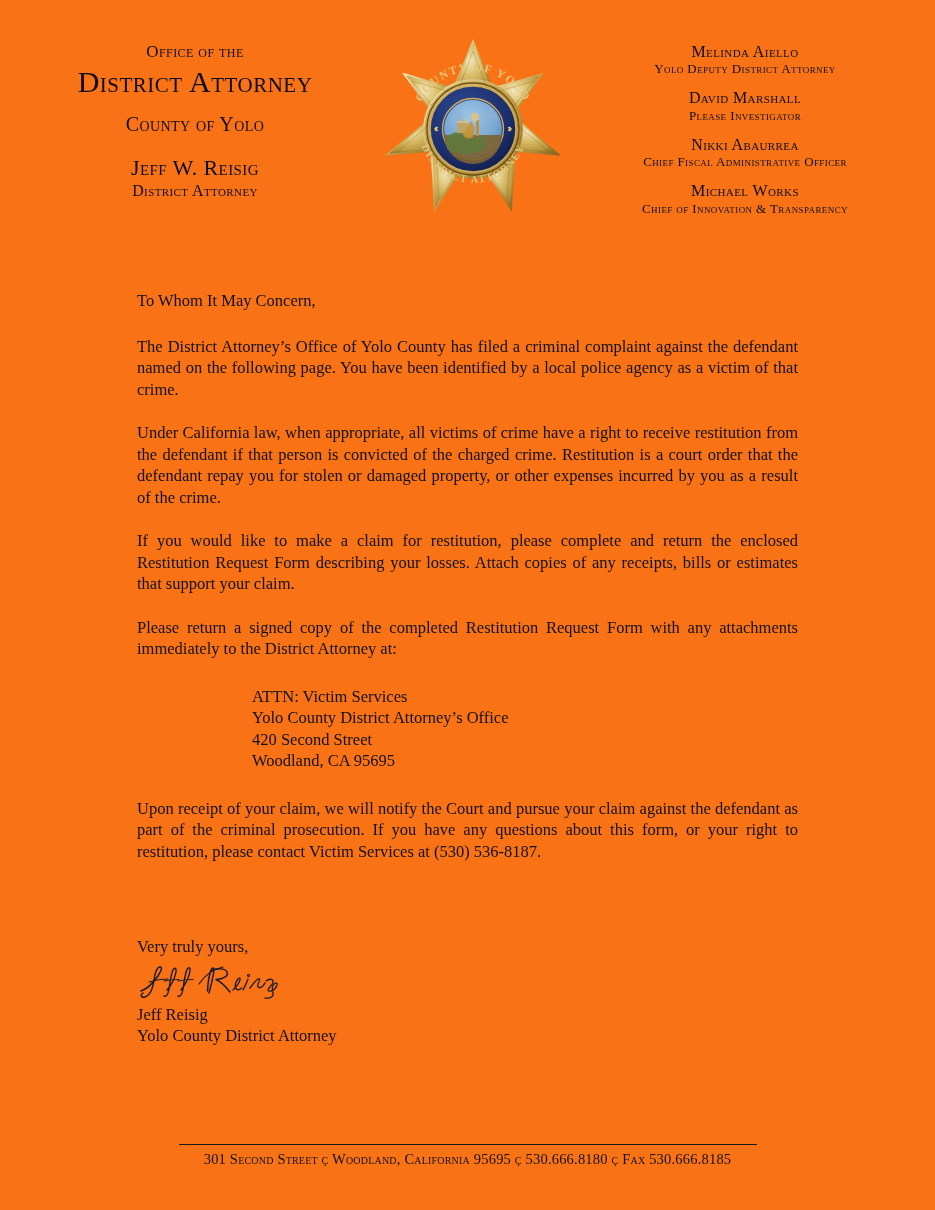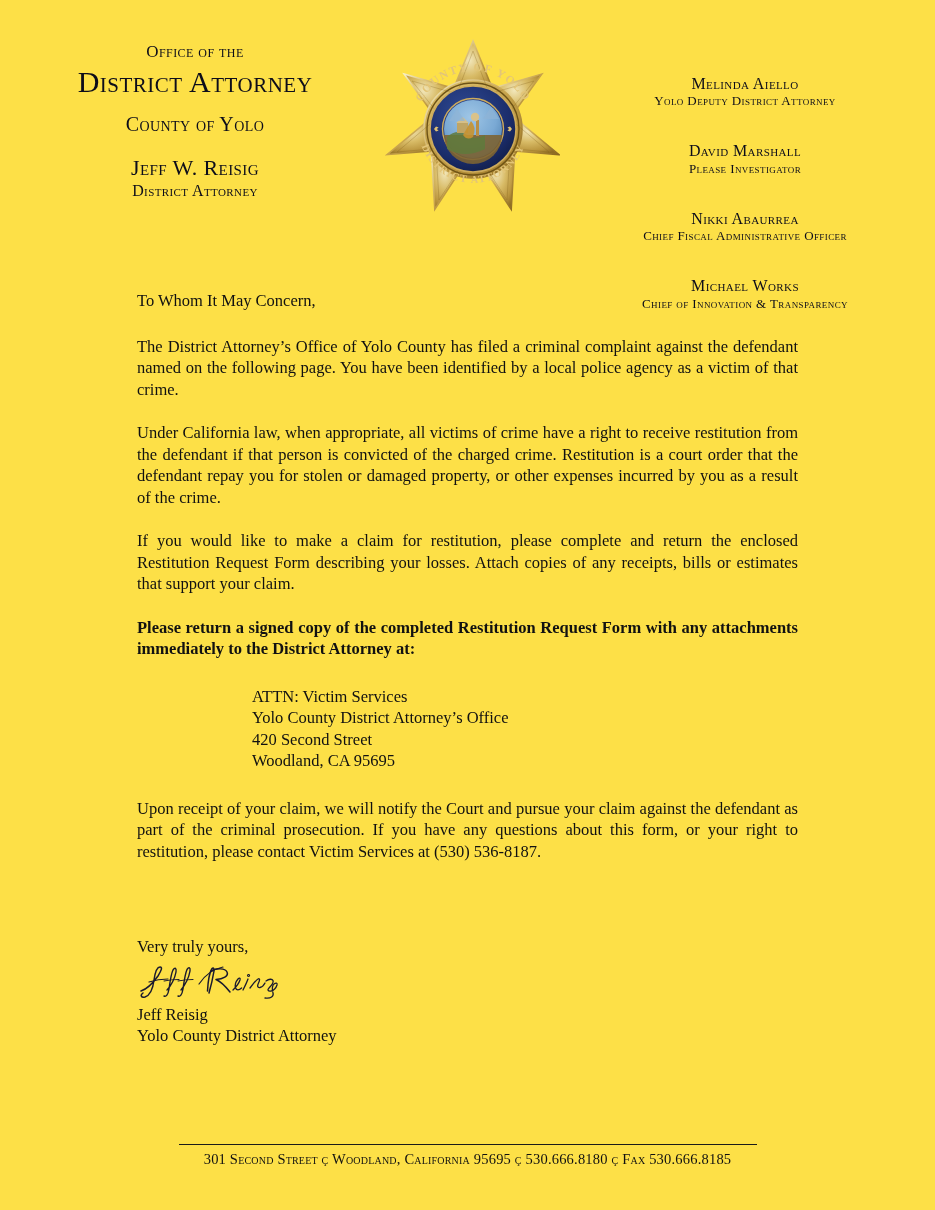--- a/index.html
+++ b/index.html
@@ -14,21 +14,21 @@
     position: relative;
     font-family: "Liberation Serif", "DejaVu Serif", serif;
     color: #111111;
     overflow: hidden;
   }
 
   .page {
     position: relative;
     width: 935px;
     height: 1210px;
-    background: #fde047;
+    background: #f97316;
   }
 
   
   .letterhead {
     position: relative;
     height: 230px;
     display: flex;
     align-items: flex-start;
     justify-content: space-between;
     padding: 34px 40px 0 40px;
@@ -60,21 +60,21 @@
   }
 
   .office-of-the { font-size: 17px; margin-bottom: 2px; }
   .da-title      { font-size: 30px; margin-bottom: 14px; letter-spacing: 0.5px; }
   .county        { font-size: 20px; margin-bottom: 18px; }
   .da-name       { font-size: 22px; margin-bottom: 1px; }
   .da-role       { font-size: 16px; }
 
   .staff-entry { margin-bottom: 11px; }
   .staff-entry:last-child { margin-bottom: 0; }
-  .staff-name  { font-size: 16px; line-height: 1.2; margin-top: 32px; }
+  .staff-name  { font-size: 16px; line-height: 1.2; }
   .staff-role  { font-size: 13px; line-height: 1.25; }
 
   
   .badge-wrap {
     width: 175px;
     height: 185px;
     position: relative;
   }
   .badge-svg { display: block; width: 175px; height: 185px; }
 
@@ -91,21 +91,21 @@
   .letter-body p {
     margin: 12px 0 22px 0;
     text-align: justify;
     text-justify: inter-word;
   }
   .letter-body p.salutation {
     text-align: left;
     margin-bottom: 24px;
   }
   .letter-body p.bold-req {
-    font-weight: bold;
+    font-weight: normal;
     margin-bottom: 26px;
   }
 
   .address-block {
     margin: 0 0 26px 115px;
     line-height: 21.5px;
   }
   .address-block div { white-space: nowrap; }
 
   .closing-space { height: 52px; }

